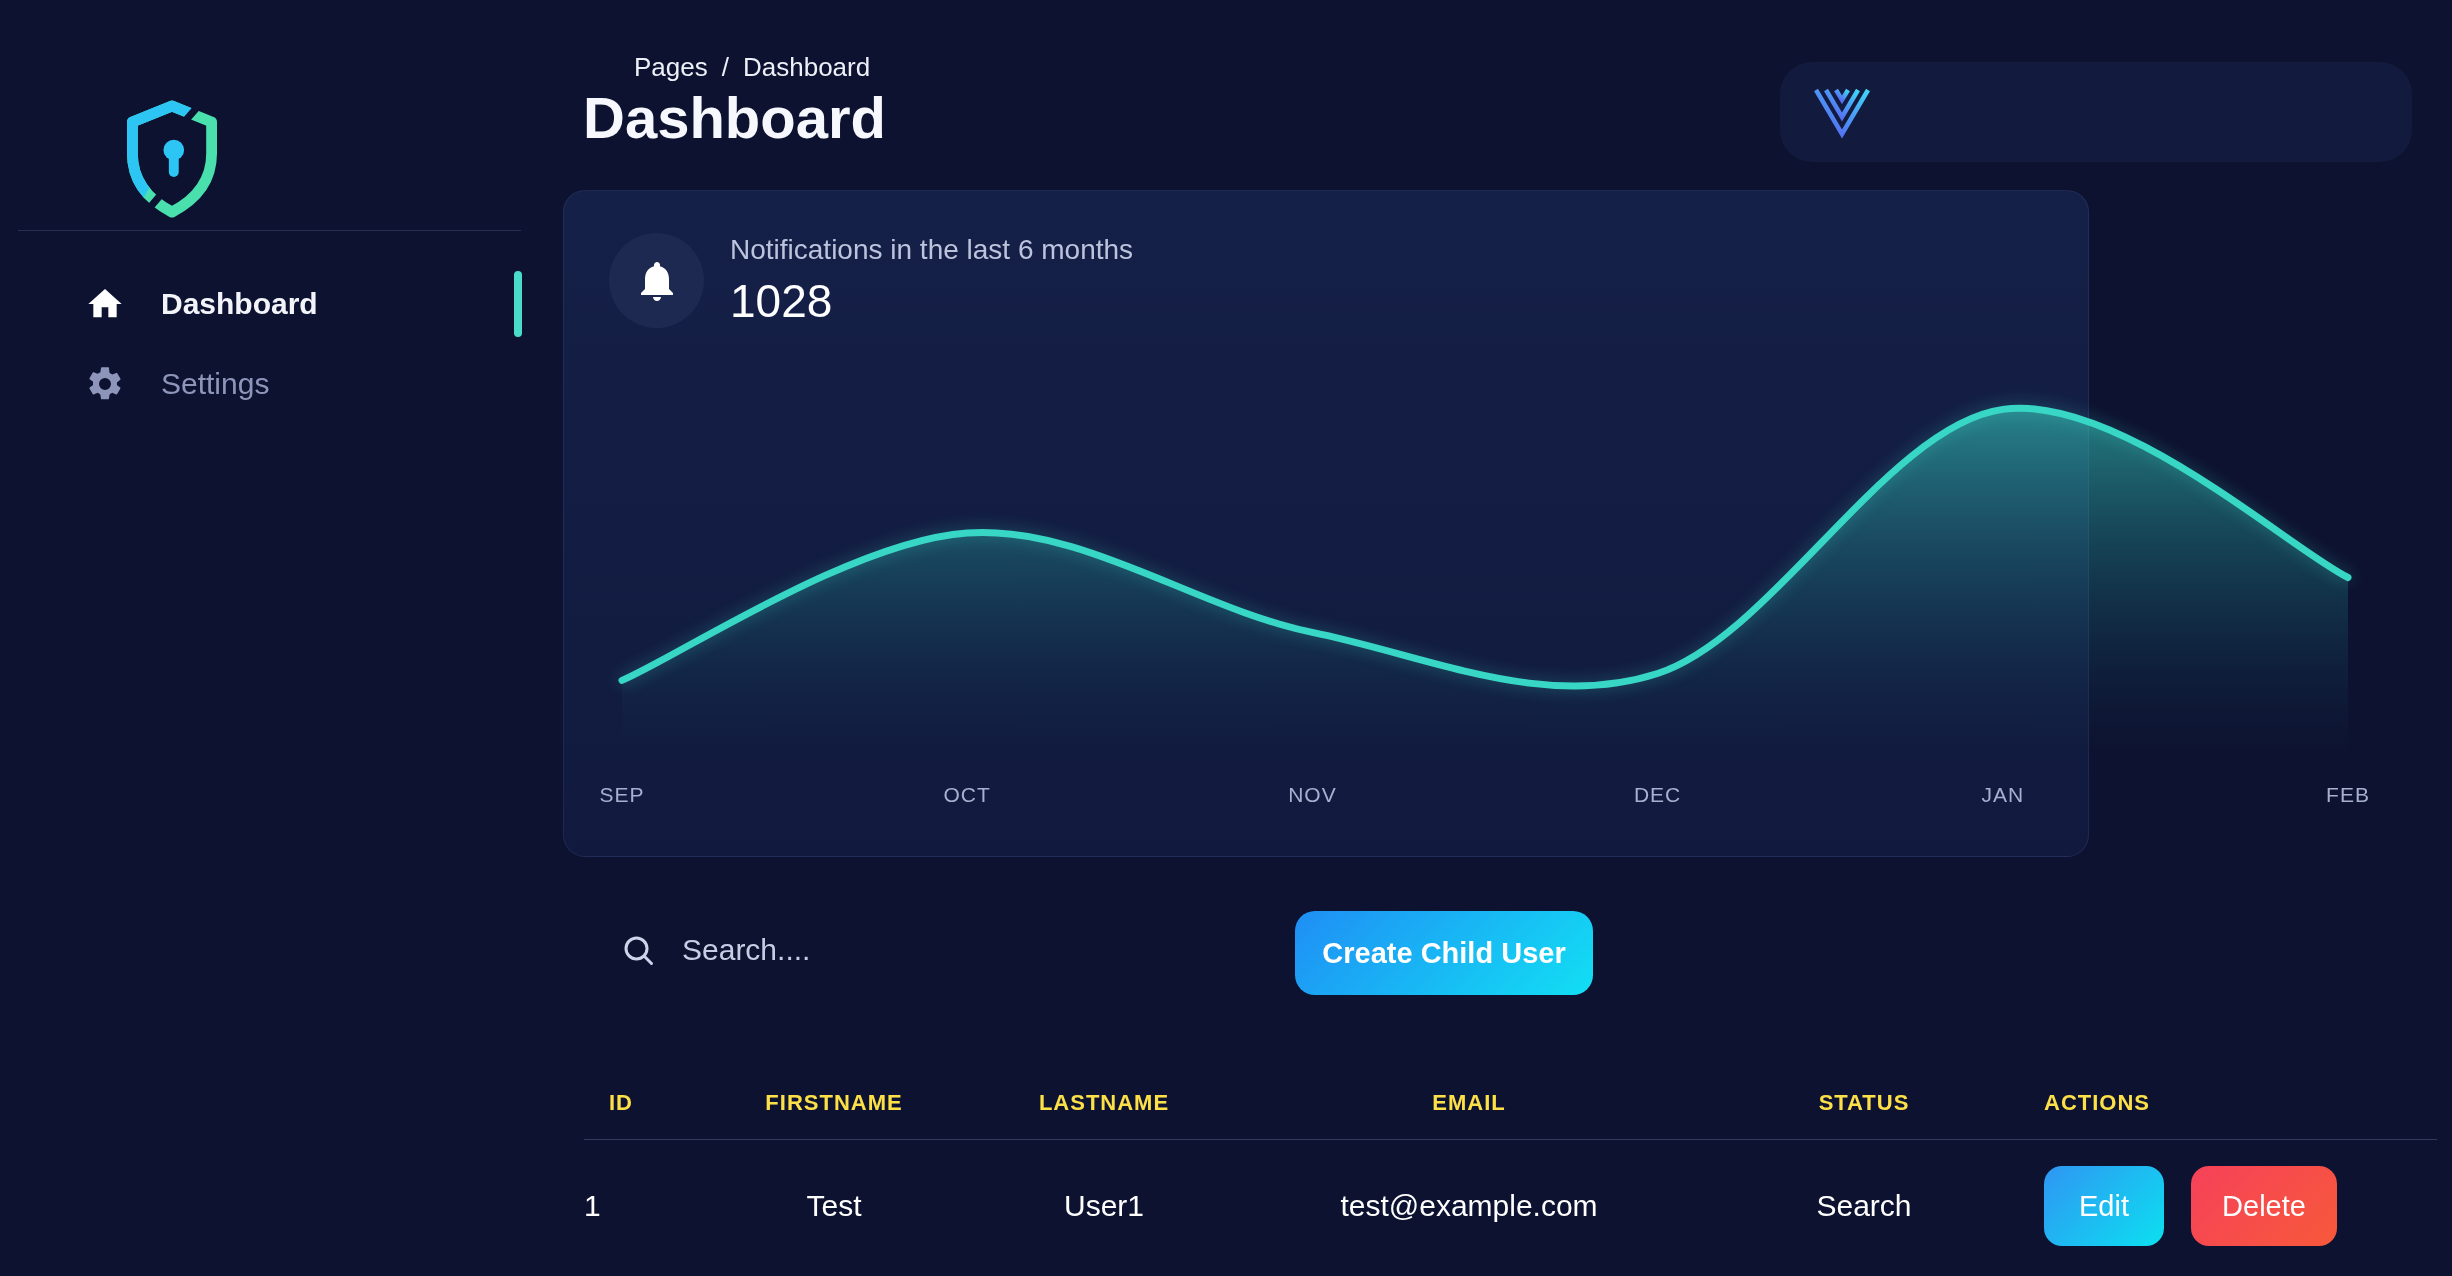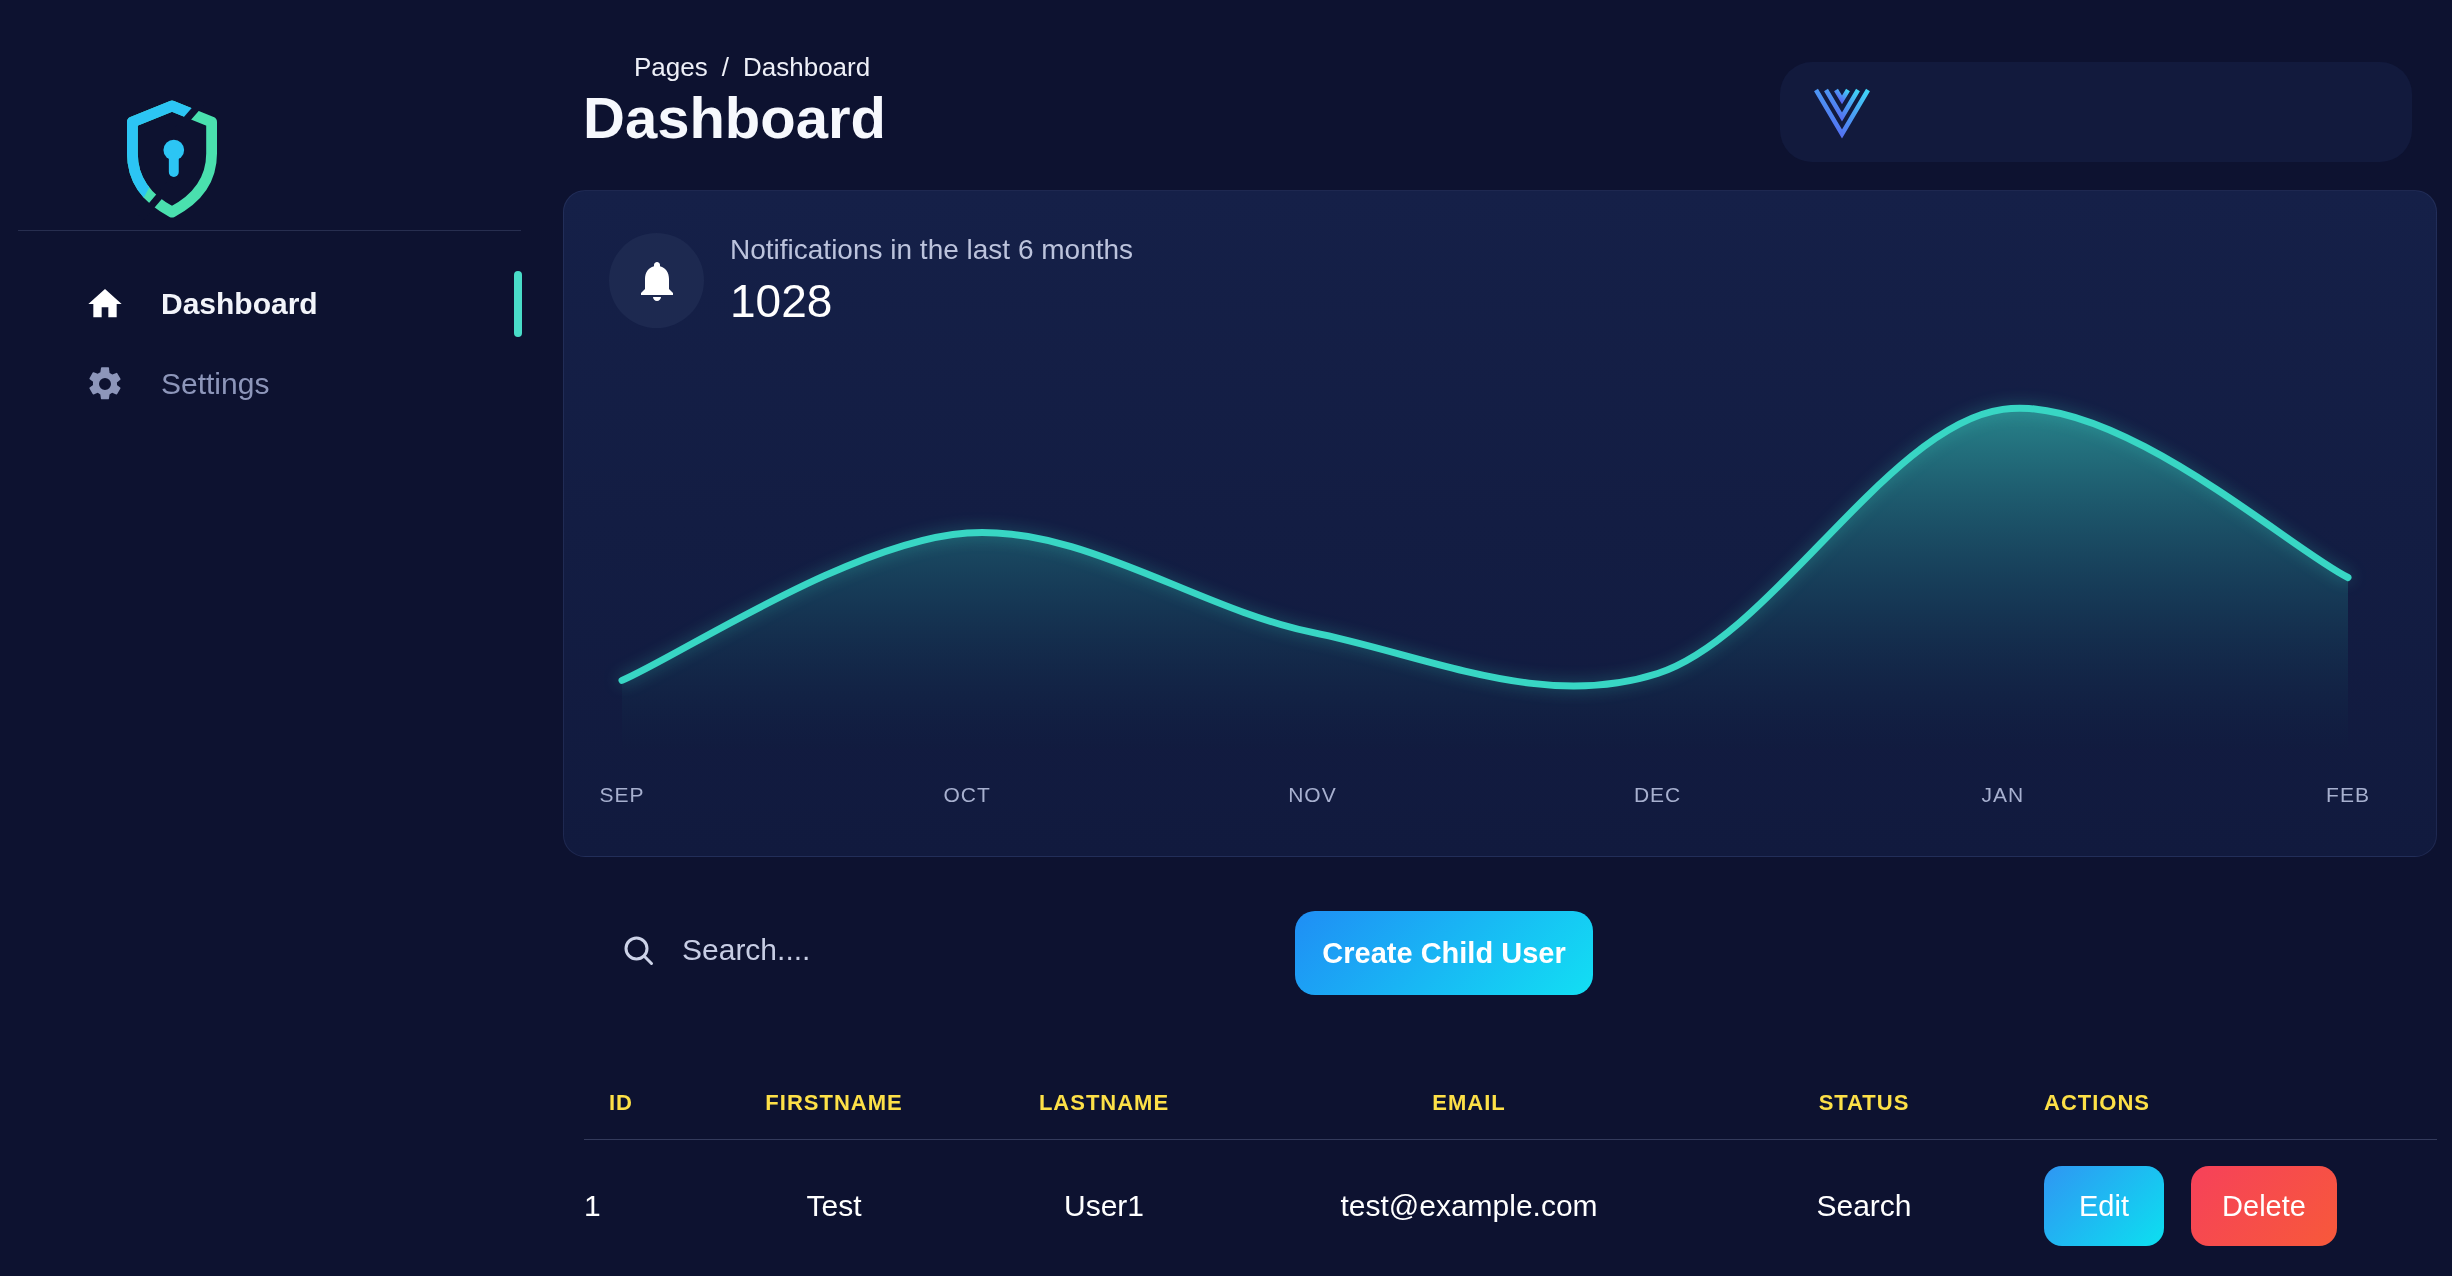--- a/index.html
+++ b/index.html
@@ -32,21 +32,21 @@
              background:#121a3d;border-radius:32px;display:flex;align-items:center;
              justify-content:space-between;padding:0 14px 0 32px;box-sizing:border-box;}
   .search-pill{width:394px;height:74px;background:#0c1331;border-radius:37px;
                display:flex;align-items:center;padding:0 26px;gap:18px;box-sizing:border-box;}
   .search-pill input{background:transparent;border:none;outline:none;color:#eef1f9;
                      font-size:28px;width:100%;font-family:inherit;}
   .search-pill input::placeholder{color:#e8ebf5;opacity:1;}
   .v-logo{width:60px;height:54px;margin-right:14px;}
 
   
-  .card{position:absolute;left:38px;top:190px;width:1874px;height:667px;
+  .card{position:absolute;left:38px;top:190px;width:1526px;height:667px;
         background:linear-gradient(180deg,#152048,#111a3e);
         border:1px solid rgba(130,150,210,.12);border-radius:22px;box-sizing:border-box;}
   .card-header{position:absolute;left:45px;top:42px;display:flex;align-items:center;gap:26px;}
   .bell-wrap{width:95px;height:95px;border-radius:50%;background:#1d2950;
              display:flex;align-items:center;justify-content:center;}
   .bell-wrap svg{width:48px;height:48px;}
   .card-label{font-size:28px;color:#bcc3dc;}
   .card-value{font-size:46px;font-weight:normal;color:#fff;margin-top:8px;}
   .chart{position:absolute;left:58px;top:205px;width:1726px;height:358px;overflow:visible;}
   .chart svg{overflow:visible;}

